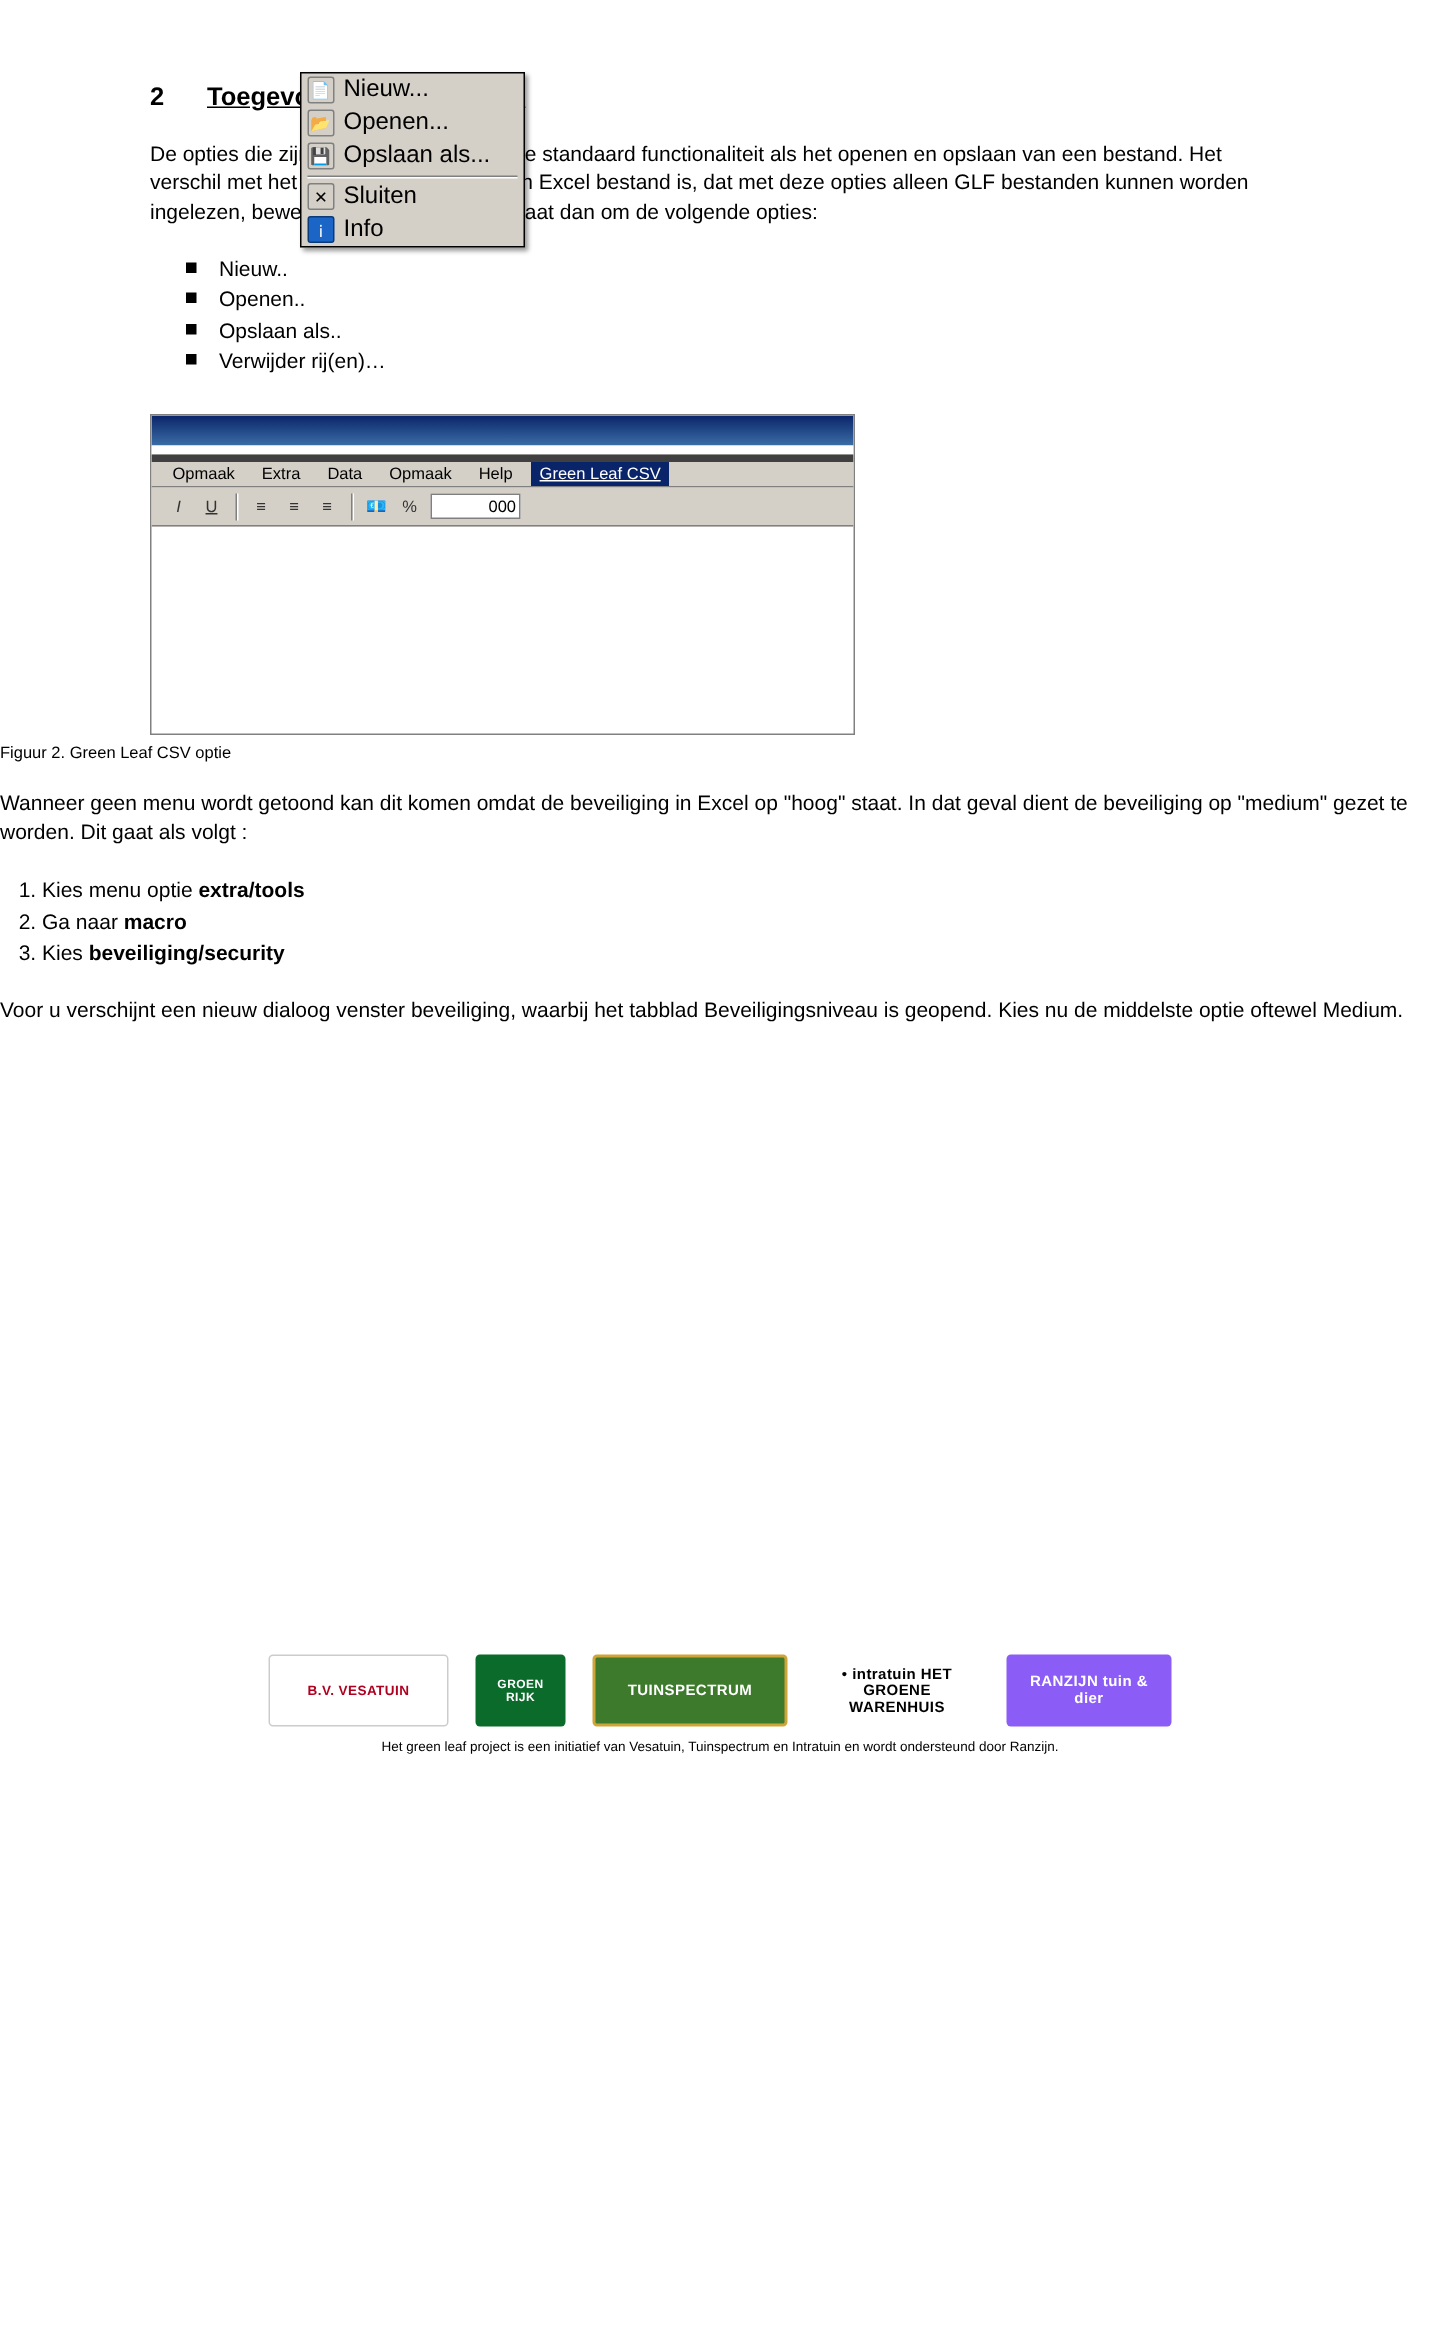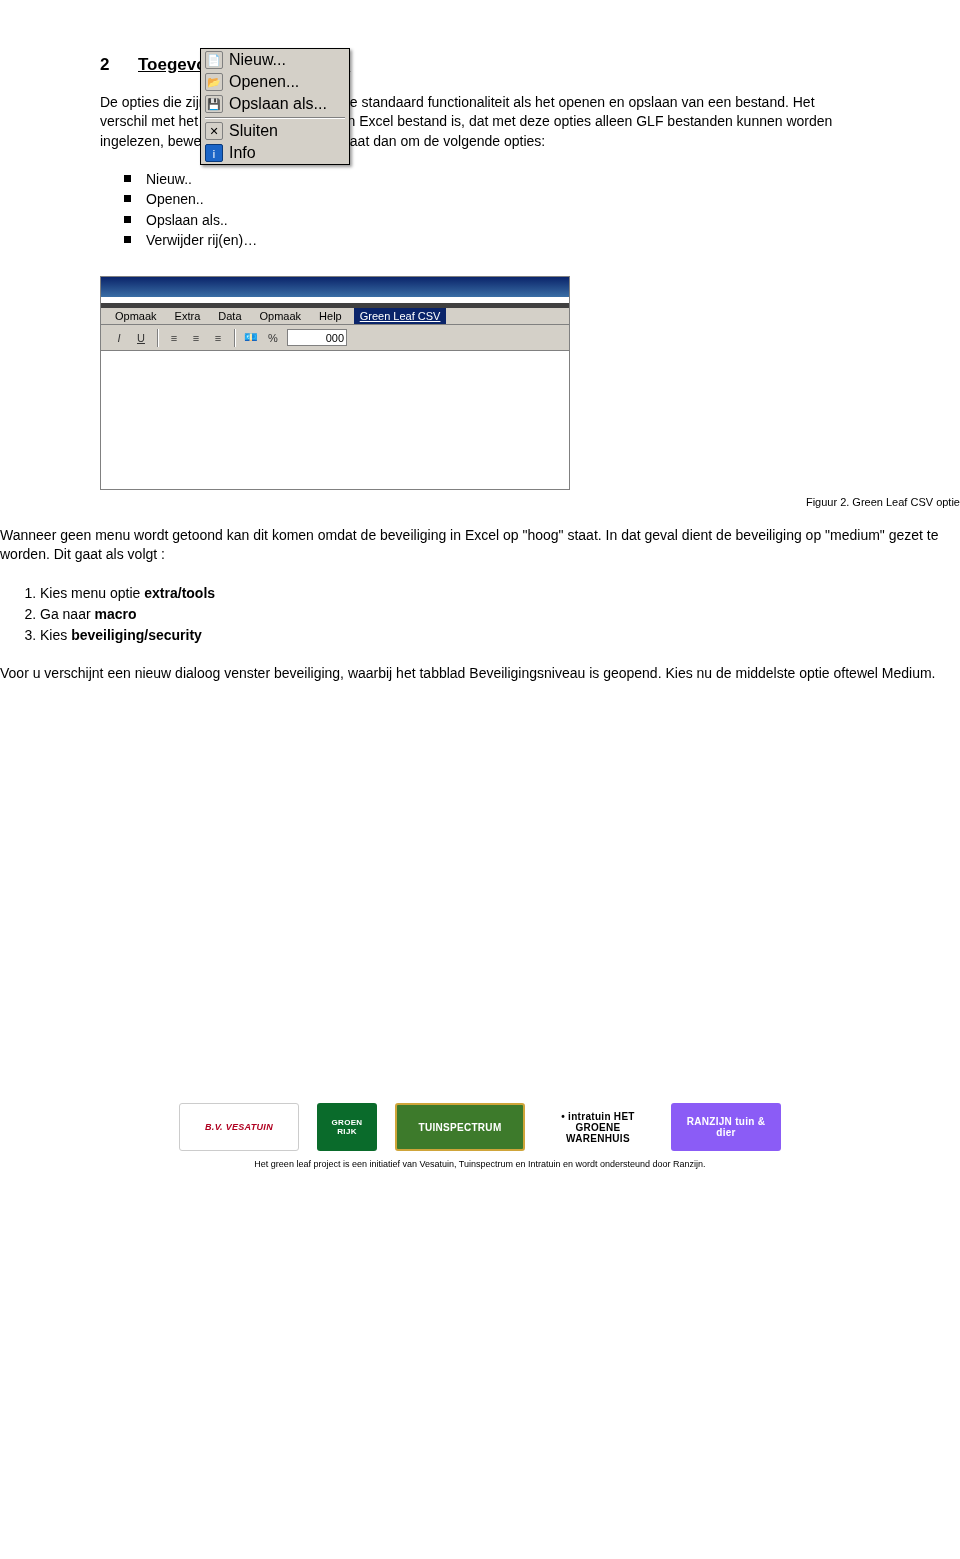--- a/index.html
+++ b/index.html
@@ -5,22 +5,22 @@
   * { box-sizing: border-box; margin: 0; padding: 0; }
   html, body { width: 960px; background: #fff; font-family: Verdana, Geneva, sans-serif; color: #000; }
   .page { padding: 55px 100px 0 100px; }
   h1.section-title { font-family: Verdana, sans-serif; font-size: 17px; font-weight: bold; text-decoration: underline; margin-bottom: 18px; }
   h1.section-title .num { display:inline-block; width: 38px; }
   p.body { font-size: 14px; line-height: 1.38; margin-bottom: 18px; }
   ul.square { list-style: none; padding-left: 24px; margin-bottom: 26px; }
   ul.square li { font-size: 14px; line-height: 1.45; position: relative; padding-left: 22px; }
   ul.square li::before { content: ""; position: absolute; left: 0; top: 6px; width: 7px; height: 7px; background: #000; }
   .figure-wrap { margin: 0 0 6px 0; }
-  .figure-caption { font-size: 11px; text-align: right; margin: 6px 0 18px 0; padding-left: 34px; }
-  ol.steps { padding-left: 40px; margin: 0 0 18px 0; }
+  .figure-caption { font-size: 11px; text-align: left; margin: 6px 0 18px 0; }
+  ol.steps { padding-left: 28px; margin: 0 0 18px 0; }
   ol.steps li { font-size: 14px; line-height: 1.5; }
   b { font-weight: bold; }
 
   
   .shot {
     width: 470px; height: 214px;
     border: 1px solid #808080;
     background: #fff;
     position: relative;
     font-family: Tahoma, Arial, sans-serif;
@@ -80,21 +80,21 @@
     margin-top: 420px;
     text-align: center;
     padding-bottom: 10px;
   }
   .logos { display:flex; justify-content:center; align-items:flex-end; gap:18px; margin-bottom:8px; }
   .logo {
     height:48px; display:flex; align-items:center; justify-content:center;
     font-size:9px; font-weight:bold; padding:4px 8px; border-radius:3px;
     font-family: Arial, sans-serif; letter-spacing:.3px;
   }
-  .logo.vesatuin { background:#fff; color:#b00020; border:1px solid #ccc; width:120px; font-style:italic;}
+  .logo.vesatuin { background:#fff; color:#b00020; border:1px solid #ccc; width:120px; }
   .logo.groenrijk { background:#0a6b2b; color:#fff; width:60px; font-size:8px;}
   .logo.tuinspectrum { background:#3d7a2b; color:#fff; border:2px solid #cfa53a; width:130px; font-size:10px;}
   .logo.intratuin { background:#fff; color:#000; width:110px; font-size:10px;}
   .logo.ranzijn { background:#8b5cf6; color:#fff; width:110px; font-size:10px;}
   .footer-line { font-size:9px; color:#000; }
 </style>
 </head>
 <body>
 
 <div class="page">

